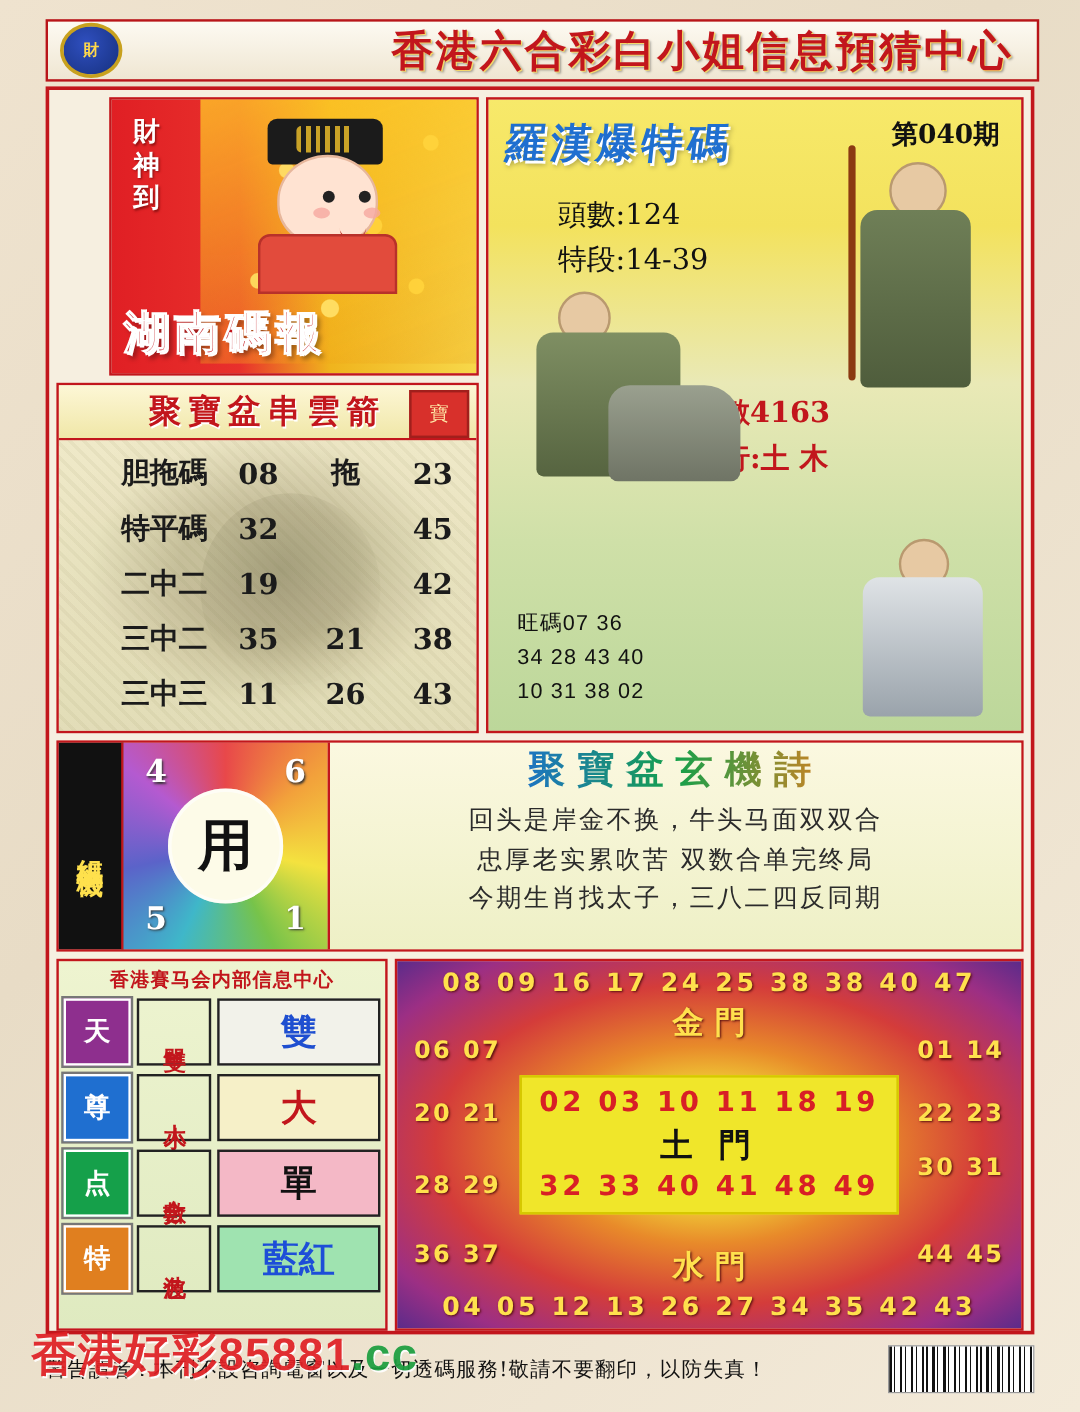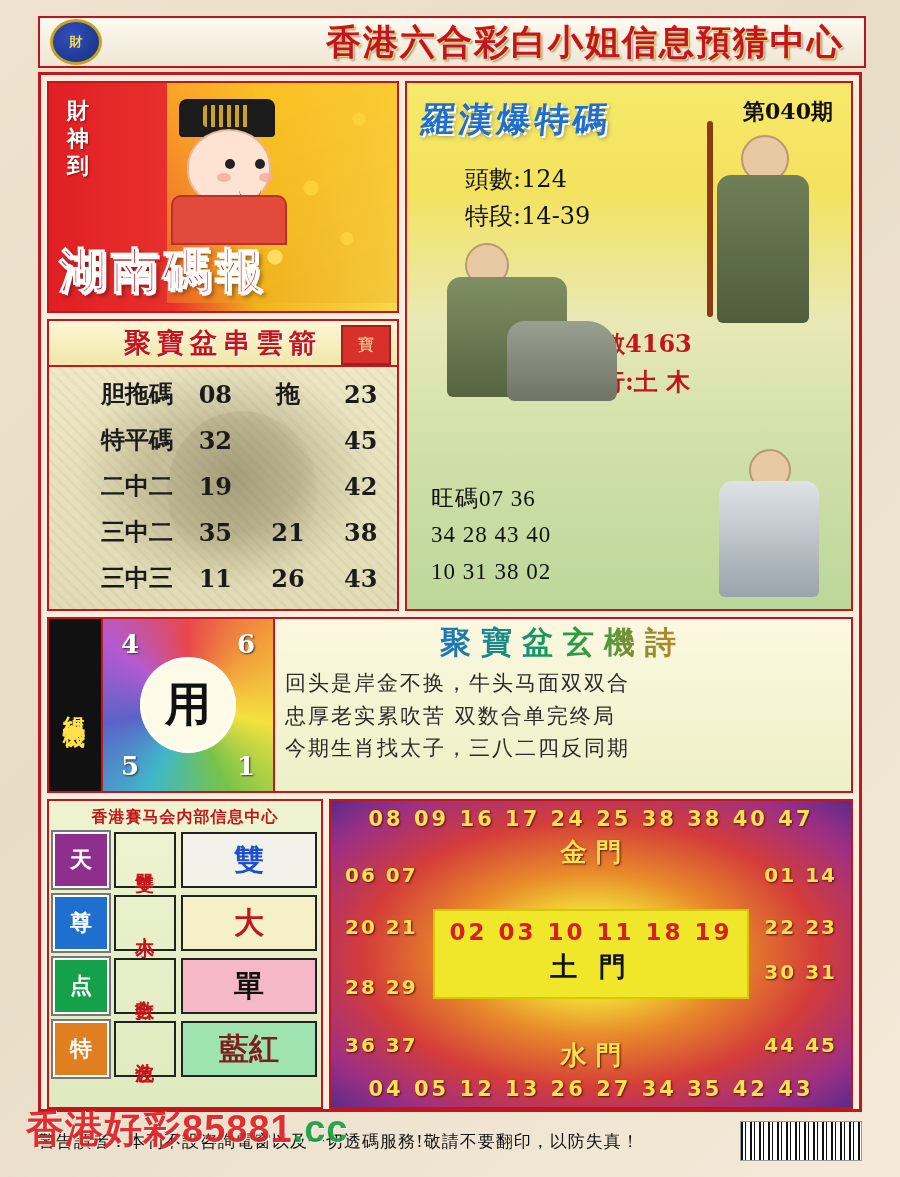--- a/index.html
+++ b/index.html
@@ -43,20 +43,21 @@
     padding:6px;box-sizing:border-box;
   }
 
   
   .toprow{display:flex;gap:6px;height:530px;}
   .left-col{width:352px;display:flex;flex-direction:column;gap:6px;}
 
   .poster{
     height:228px;border:2px solid #c2161c;position:relative;overflow:hidden;
     background:linear-gradient(90deg,#e01f24 0%,#e8302c 35%,#f0b41d 60%,#f7d84a 100%);
+    margin-left:44px;
   }
   .poster .coins{
     position:absolute;right:-10px;top:-10px;width:240px;height:230px;
     background:
       radial-gradient(circle at 30% 30%,#ffe066 6px,transparent 7px),
       radial-gradient(circle at 60% 50%,#ffd23a 7px,transparent 8px),
       radial-gradient(circle at 20% 70%,#ffdf5e 6px,transparent 7px),
       radial-gradient(circle at 80% 20%,#ffd23a 6px,transparent 7px),
       radial-gradient(circle at 45% 80%,#ffe066 7px,transparent 8px),
       radial-gradient(circle at 75% 72%,#ffd23a 6px,transparent 7px),
@@ -80,21 +81,21 @@
   .poster .god .cheek.l{left:28px}.poster .god .cheek.r{left:70px}
   .poster .god .mouth{position:absolute;left:50px;top:56px;width:22px;height:11px;border-bottom:3px solid #c0392b;border-radius:0 0 12px 12px;}
   .poster .god .robe{position:absolute;left:4px;top:96px;width:112px;height:46px;background:#e24b3c;border-radius:10px 10px 0 0;border:2px solid #b8312a;}
   .poster .vertical-text{
     position:absolute;left:12px;top:14px;width:34px;
     font-family:"DejaVu Serif",serif;font-size:22px;color:#fff;font-weight:bold;
     line-height:1.25;text-align:center;text-shadow:1px 1px 2px #8a1010;
   }
   .poster .main-title{
     position:absolute;left:10px;bottom:8px;
-    font-family:"DejaVu Serif",serif;font-weight:bold;font-size:48px;
+    font-family:"DejaVu Serif",serif;font-weight:bold;font-size:38px;
     color:#c2161c;-webkit-text-stroke:1px #fff;
     text-shadow:2px 2px 0 #fff,4px 4px 4px rgba(0,0,0,.4);
     letter-spacing:4px;
     text-align:center;
   }
 
   .numbox{
     flex:1;border:2px solid #c2161c;position:relative;overflow:hidden;
     background:linear-gradient(180deg,#f6f0cf,#e9e3bf 55%,#ded8b4);
   }
@@ -148,21 +149,21 @@
     position:absolute;right:18px;top:14px;
     font-family:"DejaVu Serif",serif;font-size:22px;color:#111;font-weight:bold;
   }
   .bp-lines{position:absolute;left:58px;top:78px;font-family:"DejaVu Serif",serif;font-size:24px;color:#111;line-height:1.55;}
   .bp-tail{
     position:absolute;left:170px;top:242px;
     font-family:"DejaVu Serif",serif;font-size:24px;font-weight:bold;color:#c2161c;line-height:1.6;
   }
   .bp-hot{
     position:absolute;left:24px;bottom:18px;
-    font-family:Liberation Serif, serif;font-size:23px;color:#111;line-height:1.6;letter-spacing:1px;
+    font-family:Liberation Sans, sans-serif;font-size:18px;color:#111;line-height:1.6;letter-spacing:1px;
   }
   .monk{position:absolute;}
   .monk .head{border-radius:50%;background:#e7c9a3;border:2px solid #b9996f;}
   .monk .body{border-radius:14px 14px 6px 6px;}
   .monk1{right:28px;top:52px;width:120px;height:190px;}
   .monk1 .head{width:44px;height:44px;left:38px;top:0;position:absolute;}
   .monk1 .body{position:absolute;left:14px;top:40px;width:92px;height:148px;background:linear-gradient(180deg,#6f7f57,#4f5d3c);}
   .monk1 .staff{position:absolute;left:4px;top:-14px;width:6px;height:196px;background:#8b3a12;border-radius:3px;}
   .monk2{left:40px;top:160px;width:150px;height:170px;}
   .monk2 .head{width:40px;height:40px;left:18px;top:0;position:absolute;}
@@ -199,21 +200,21 @@
   .poem{flex:1;position:relative;padding:6px 10px;background:linear-gradient(180deg,#fbf8e0,#eef0c6);}
   .poem-title{
     text-align:center;font-family:"DejaVu Serif",serif;font-size:31px;font-weight:bold;
     letter-spacing:10px;line-height:1.1;
     background:linear-gradient(90deg,#e01f24,#1f6fd0,#15a04a,#e07f1f,#8a2fd0);
     -webkit-background-clip:text;background-clip:text;color:transparent;
     text-shadow:none;
   }
   .poem-lines{
     margin-top:8px;font-family:"DejaVu Serif",serif;font-size:21px;color:#2b2b2b;
-    line-height:1.55;text-align:left;letter-spacing:2px;
+    line-height:1.55;text-align:center;letter-spacing:2px;
   }
 
   
   .botrow{margin-top:6px;height:310px;display:flex;gap:6px;justify-content:flex-end;}
   .hk-panel{
     width:276px;border:2px solid #c2161c;background:linear-gradient(180deg,#eef4d0,#dfeac0);
     padding:4px;box-sizing:border-box;
   }
   .hk-title{
     text-align:center;font-family:"DejaVu Serif",serif;font-size:16px;font-weight:bold;color:#c2161c;
@@ -426,21 +427,21 @@
 
           <div class="hk-row">
             <div class="hk-badge" style="background:#15a04a">点</div>
             <div class="hk-sub">合數</div>
             <div class="hk-val" style="background:#f4b8c6;color:#111">單</div>
           </div>
 
           <div class="hk-row">
             <div class="hk-badge" style="background:#e07f1f">特</div>
             <div class="hk-sub">波色</div>
-            <div class="hk-val" style="background:#9fe3b0;color:#7f1d1d">藍紅</div>
+            <div class="hk-val" style="background:#9fe3b0;color:#1d4ed8">藍紅</div>
           </div>
         </div>
       </div>
 
       <div class="wuxing">
         <div class="wx-row wx-top">08 09 16 17 24 25 38 38 40 47</div>
         <div class="wx-row wx-bottom">04 05 12 13 26 27 34 35 42 43</div>
 
         <div class="wx-side" style="left:14px;top:62px">06 07</div>
         <div class="wx-side" style="left:14px;top:114px">20 21</div>
@@ -455,20 +456,21 @@
         <div class="wx-el" style="left:50%;top:34px;transform:translateX(-50%)">金 門</div>
         <div class="wx-el" style="left:118px;top:106px">木 門</div>
         <div class="wx-el" style="right:110px;top:106px">火</div>
         <div class="wx-el" style="left:126px;top:166px">門</div>
         <div class="wx-el" style="right:122px;top:166px">門</div>
         <div class="wx-el" style="left:50%;bottom:34px;transform:translateX(-50%)">水 門</div>
 
         <div class="wx-center">
           <div class="cn">02 03 10 11 18 19</div>
           <div class="ce">土 門</div>
+          <div class="cn">32 33 40 41 48 49</div>
         </div>
       </div>
     </div>
   </div>
 
   <div class="footer">
     <div class="footer-text">警告讀者：本刊不設咨詢電窗以及一切透碼服務!敬請不要翻印，以防失真！</div>
     <div class="barcode"></div>
   </div>
 

